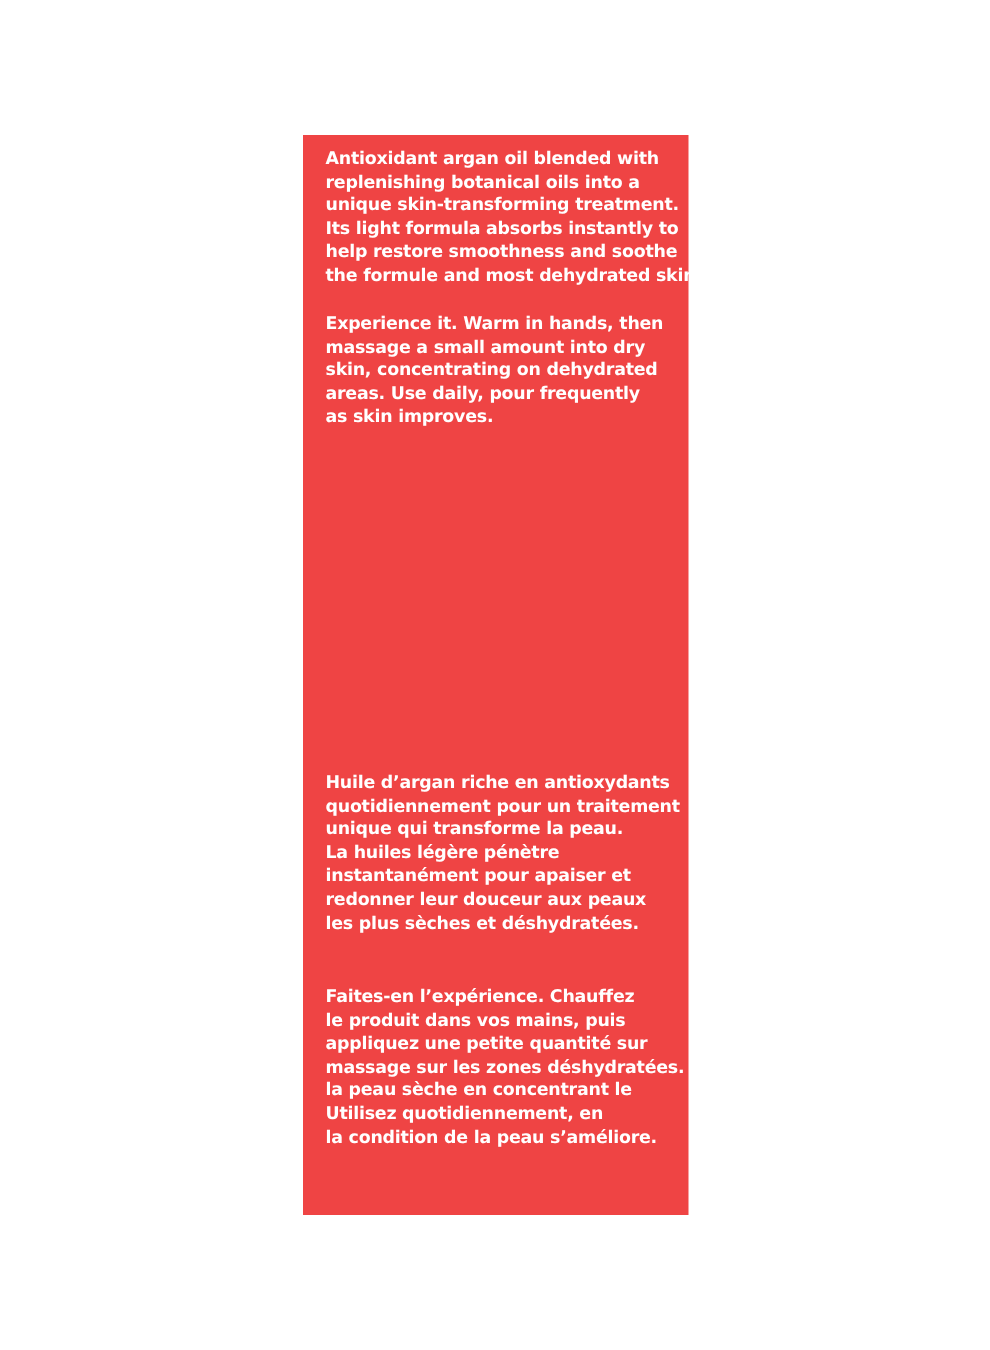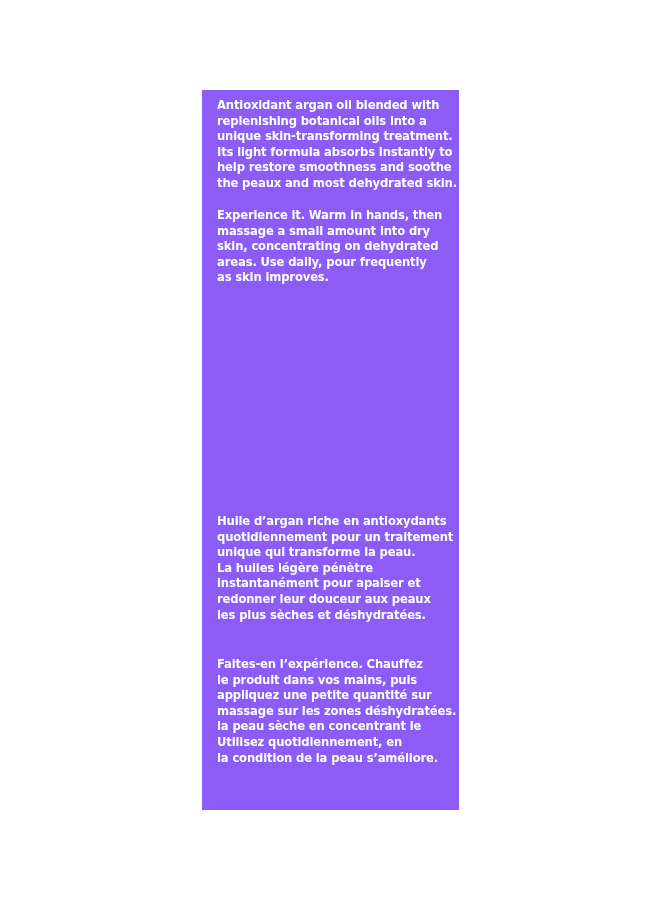--- a/index.html
+++ b/index.html
@@ -1,19 +1,19 @@
 <!DOCTYPE html>
 <html><head>
 <meta charset="utf-8">
 <style>
   html, body { margin:0; padding:0; }
   body { width:660px; height:900px; background:#ffffff; position:relative; overflow:hidden; }
   .panel {
     position:absolute; left:202px; top:90px; width:257px; height:720px;
-    background:#8b5cf6;
+    background:#ef4444;
     color:#ffffff;
     font-family:"DejaVu Sans", sans-serif;
     box-sizing:border-box;
   }
   .para {
     position:absolute; left:15px; width:240px;
     font-size:11.6px; line-height:15.6px; font-weight:bold;
     letter-spacing:-0.15px;
     color:#ffffff;
   }
@@ -23,21 +23,21 @@
 <body>
 
 <div class="panel">
 
   <div class="para" style="top:8px">
     <span class="line">Antioxidant argan oil blended with</span>
     <span class="line">replenishing botanical oils into a</span>
     <span class="line">unique skin-transforming treatment.</span>
     <span class="line">Its light formula absorbs instantly to</span>
     <span class="line">help restore smoothness and soothe</span>
-    <span class="line">the peaux and most dehydrated skin.</span>
+    <span class="line">the formule and most dehydrated skin.</span>
   </div>
 
   <div class="para" style="top:118px">
     <span class="line">Experience it. Warm in hands, then</span>
     <span class="line">massage a small amount into dry</span>
     <span class="line">skin, concentrating on dehydrated</span>
     <span class="line">areas. Use daily, pour frequently</span>
     <span class="line">as skin improves.</span>
   </div>
 

